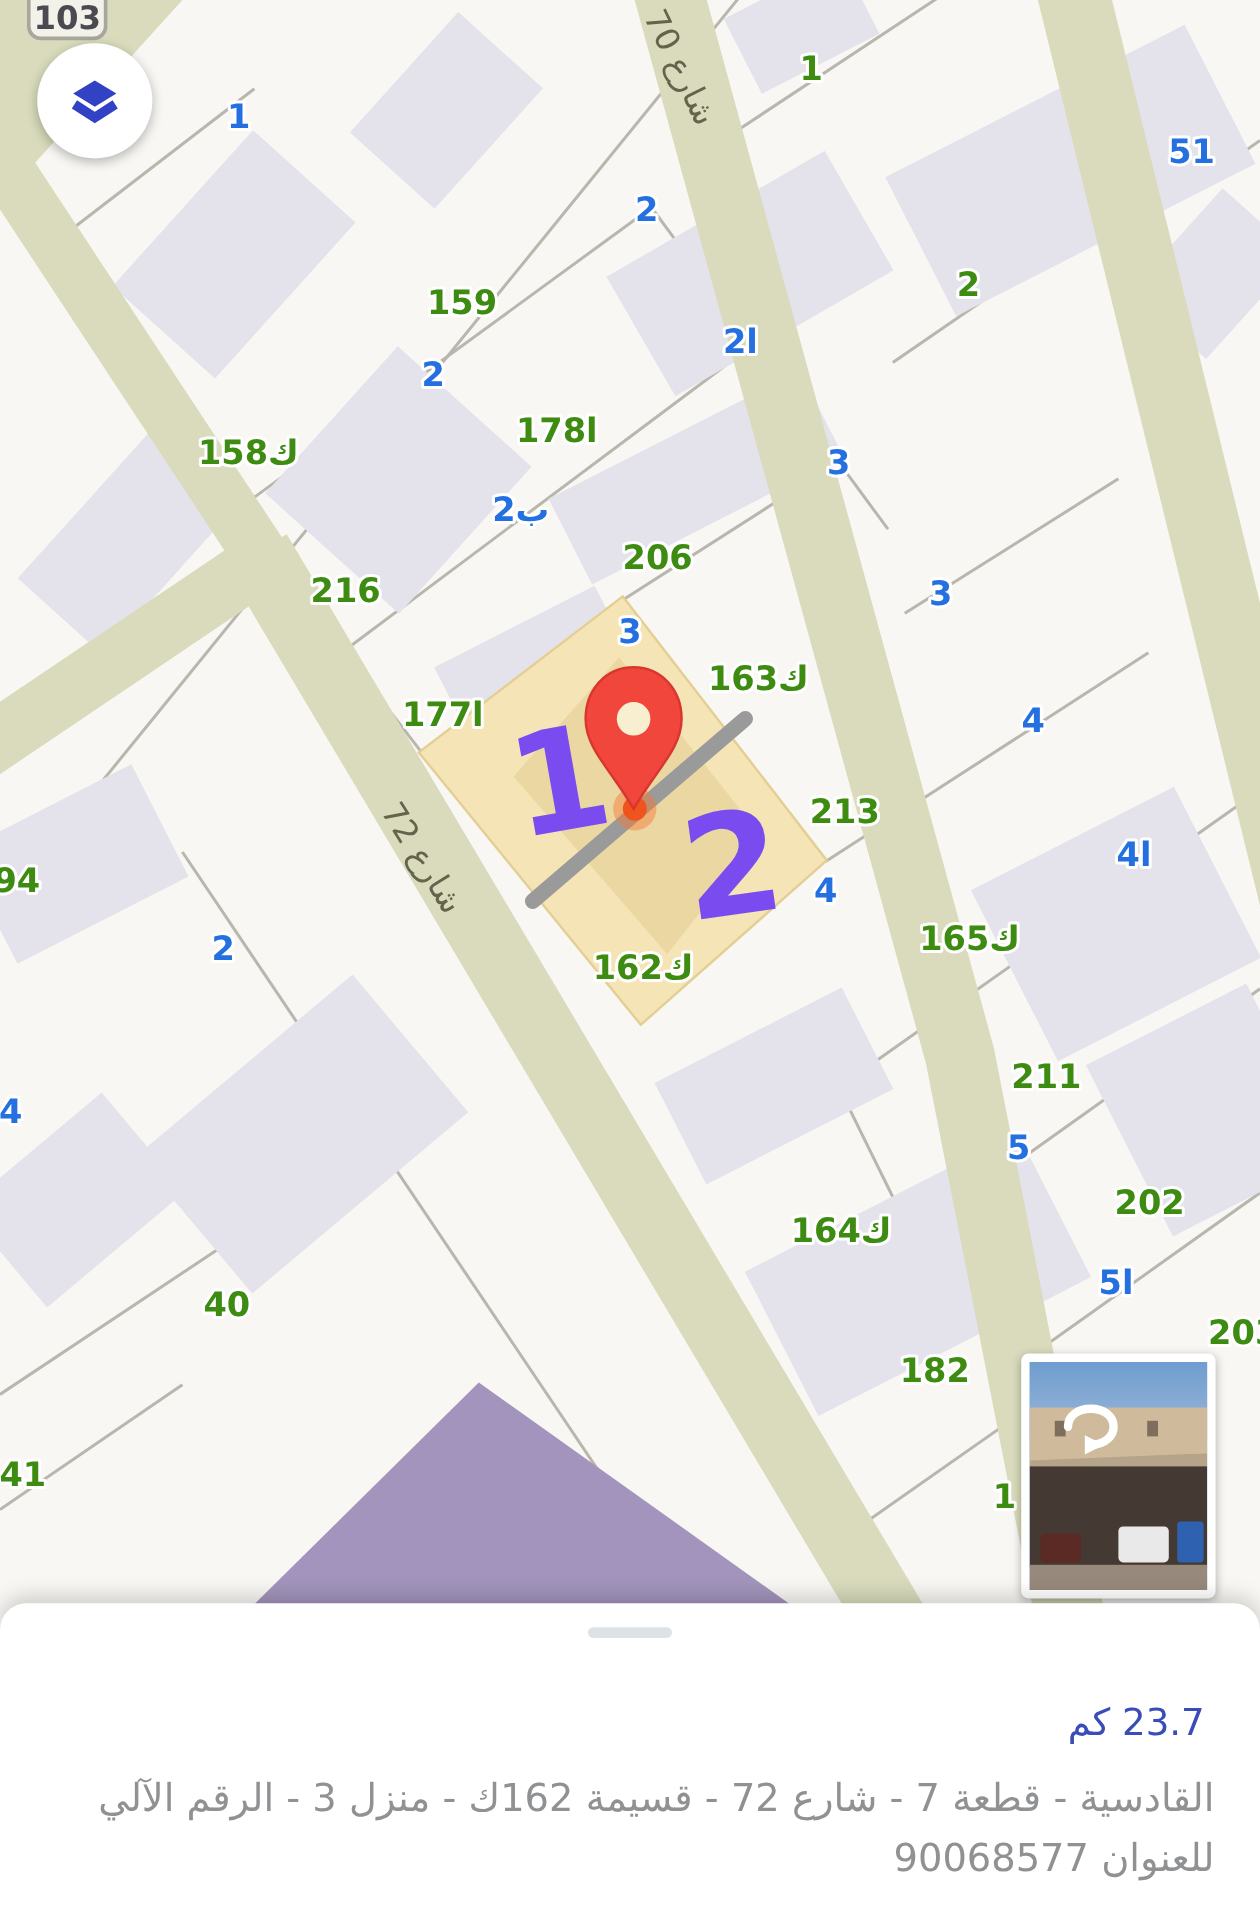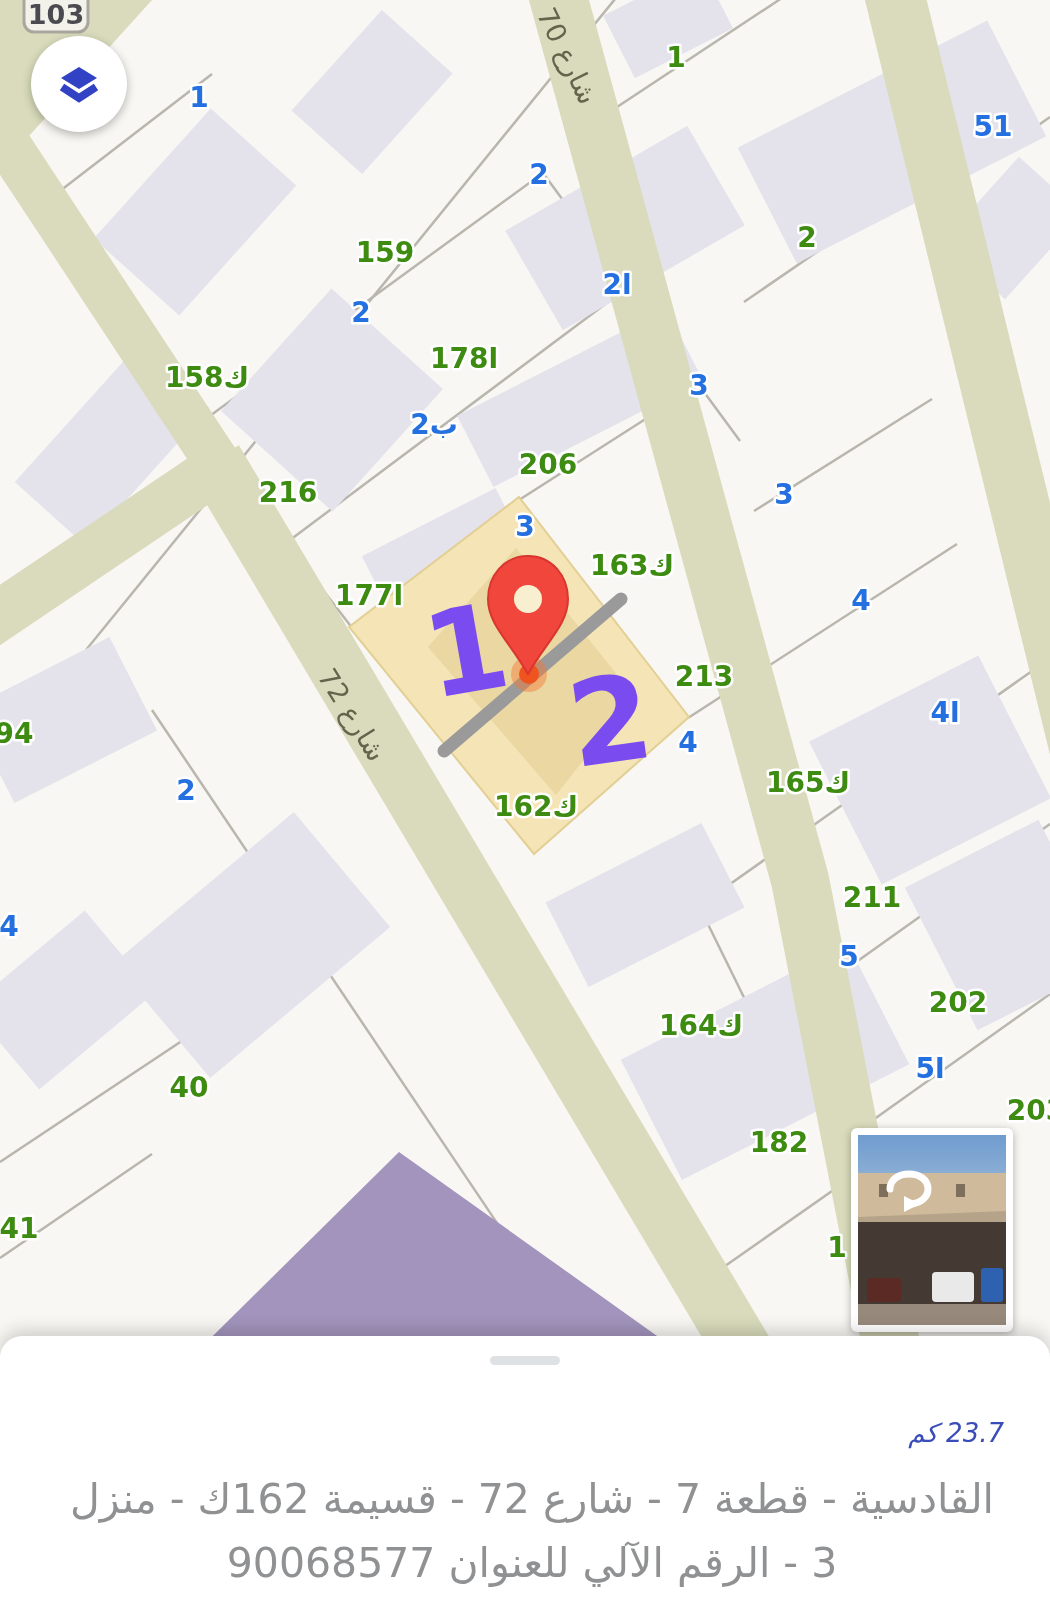--- a/index.html
+++ b/index.html
@@ -67,25 +67,25 @@
     width:70px;height:9px;border-radius:5px;background:#dfe2e5;
   }
   #sheet-row{
     direction:rtl;display:flex;align-items:flex-start;
     padding:78px 46px 0 52px;gap:20px;
   }
   #sheet-title{
     flex:1;font-size:37px;font-weight:700;color:#141414;line-height:1.2;
   }
   #sheet-distance{
-    direction:rtl;font-size:26px;color:#3a4cb8;white-space:nowrap;padding-top:4px;font-style:italic;
+    direction:rtl;font-size:31px;color:#3a4cb8;white-space:nowrap;padding-top:4px;
   }
   #sheet-address{
-    direction:rtl;text-align:center;padding:20px 38px 0 52px;
-    font-size:41px;color:#8f9193;line-height:1.55;
+    direction:rtl;text-align:right;padding:20px 38px 0 52px;
+    font-size:32px;color:#8f9193;line-height:1.55;
   }
 </style>
 </head>
 <body>
 
 <svg id="map-svg" width="1050" height="1600" viewBox="0 0 1050 1600" xmlns="http://www.w3.org/2000/svg">
 
   <g>
     <path class="pline" d="M86,650 L624,-12"></path>
     <path class="pline" d="M30,214 L212,74"></path>

